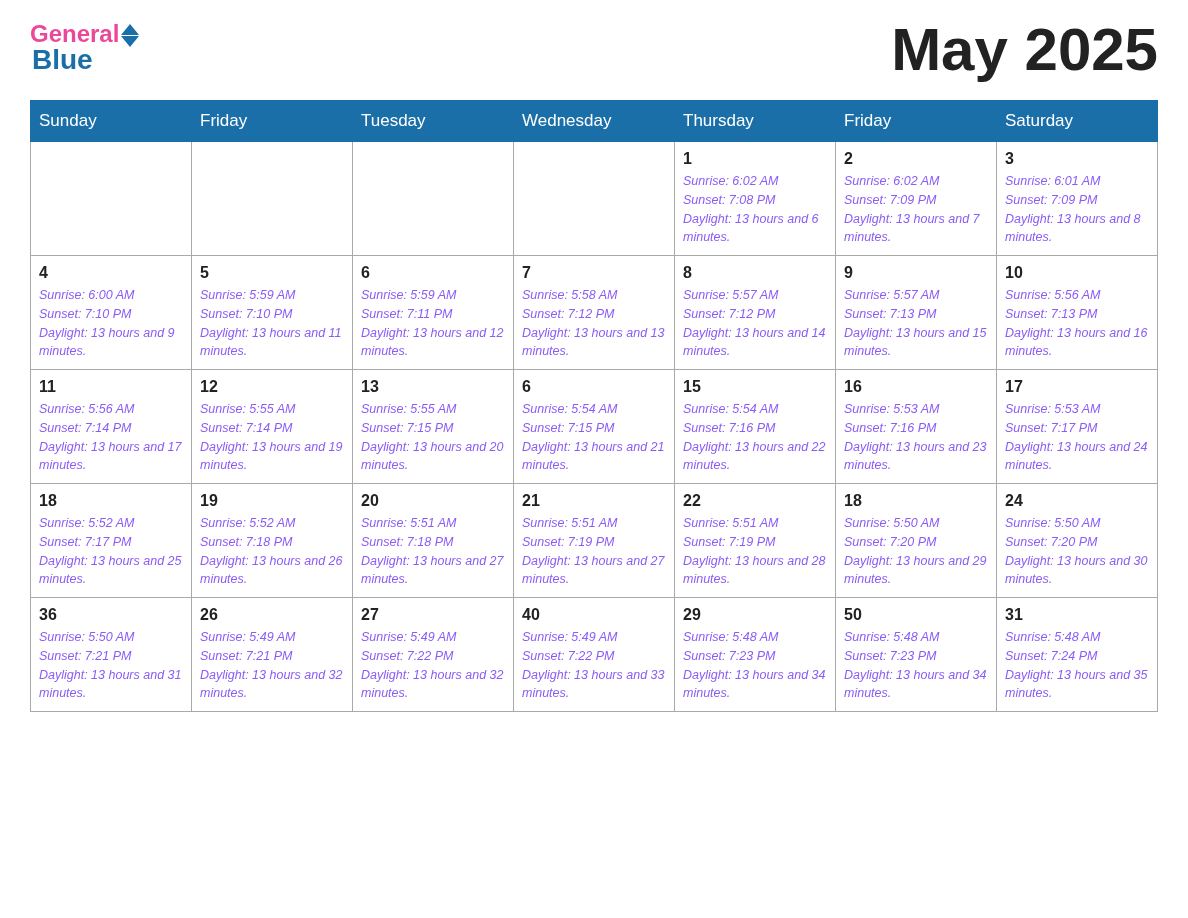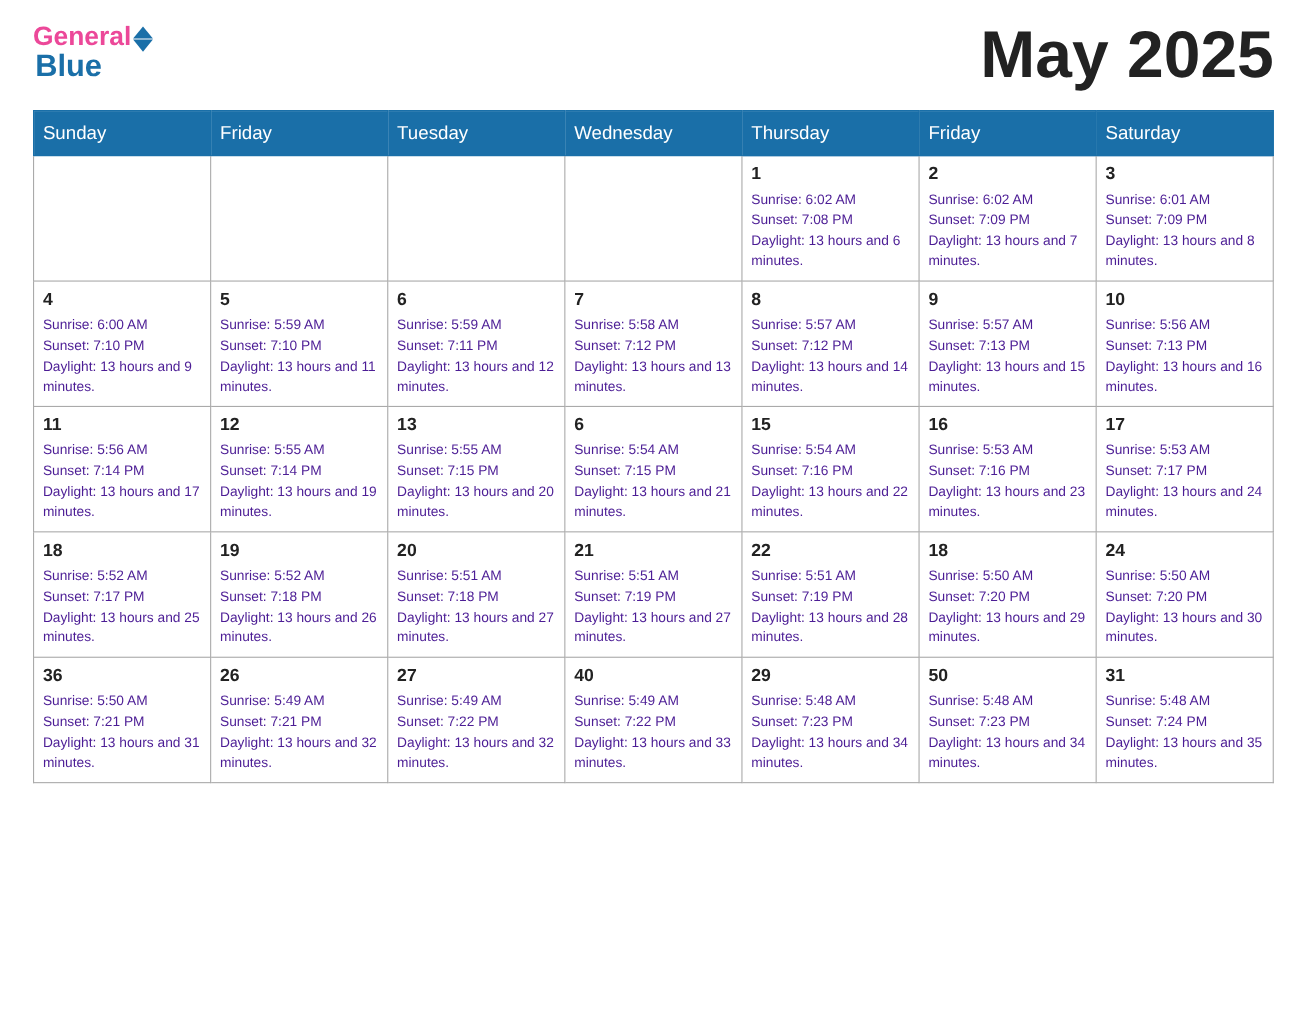--- a/index.html
+++ b/index.html
@@ -70,22 +70,23 @@
     }
     .day-number {
       font-size: 16px;
       font-weight: bold;
       color: #222;
       display: block;
       margin-bottom: 4px;
     }
     .day-info {
       font-size: 12.5px;
-      color: #4c1d95;
+      color: #8b5cf6;
       line-height: 1.5;
+      font-style: italic;
     }
     .empty-cell {
       background: #fff;
       min-height: 100px;
     }
     tr.week-row td {
       height: 110px;
     }
   </style>
 </head>

